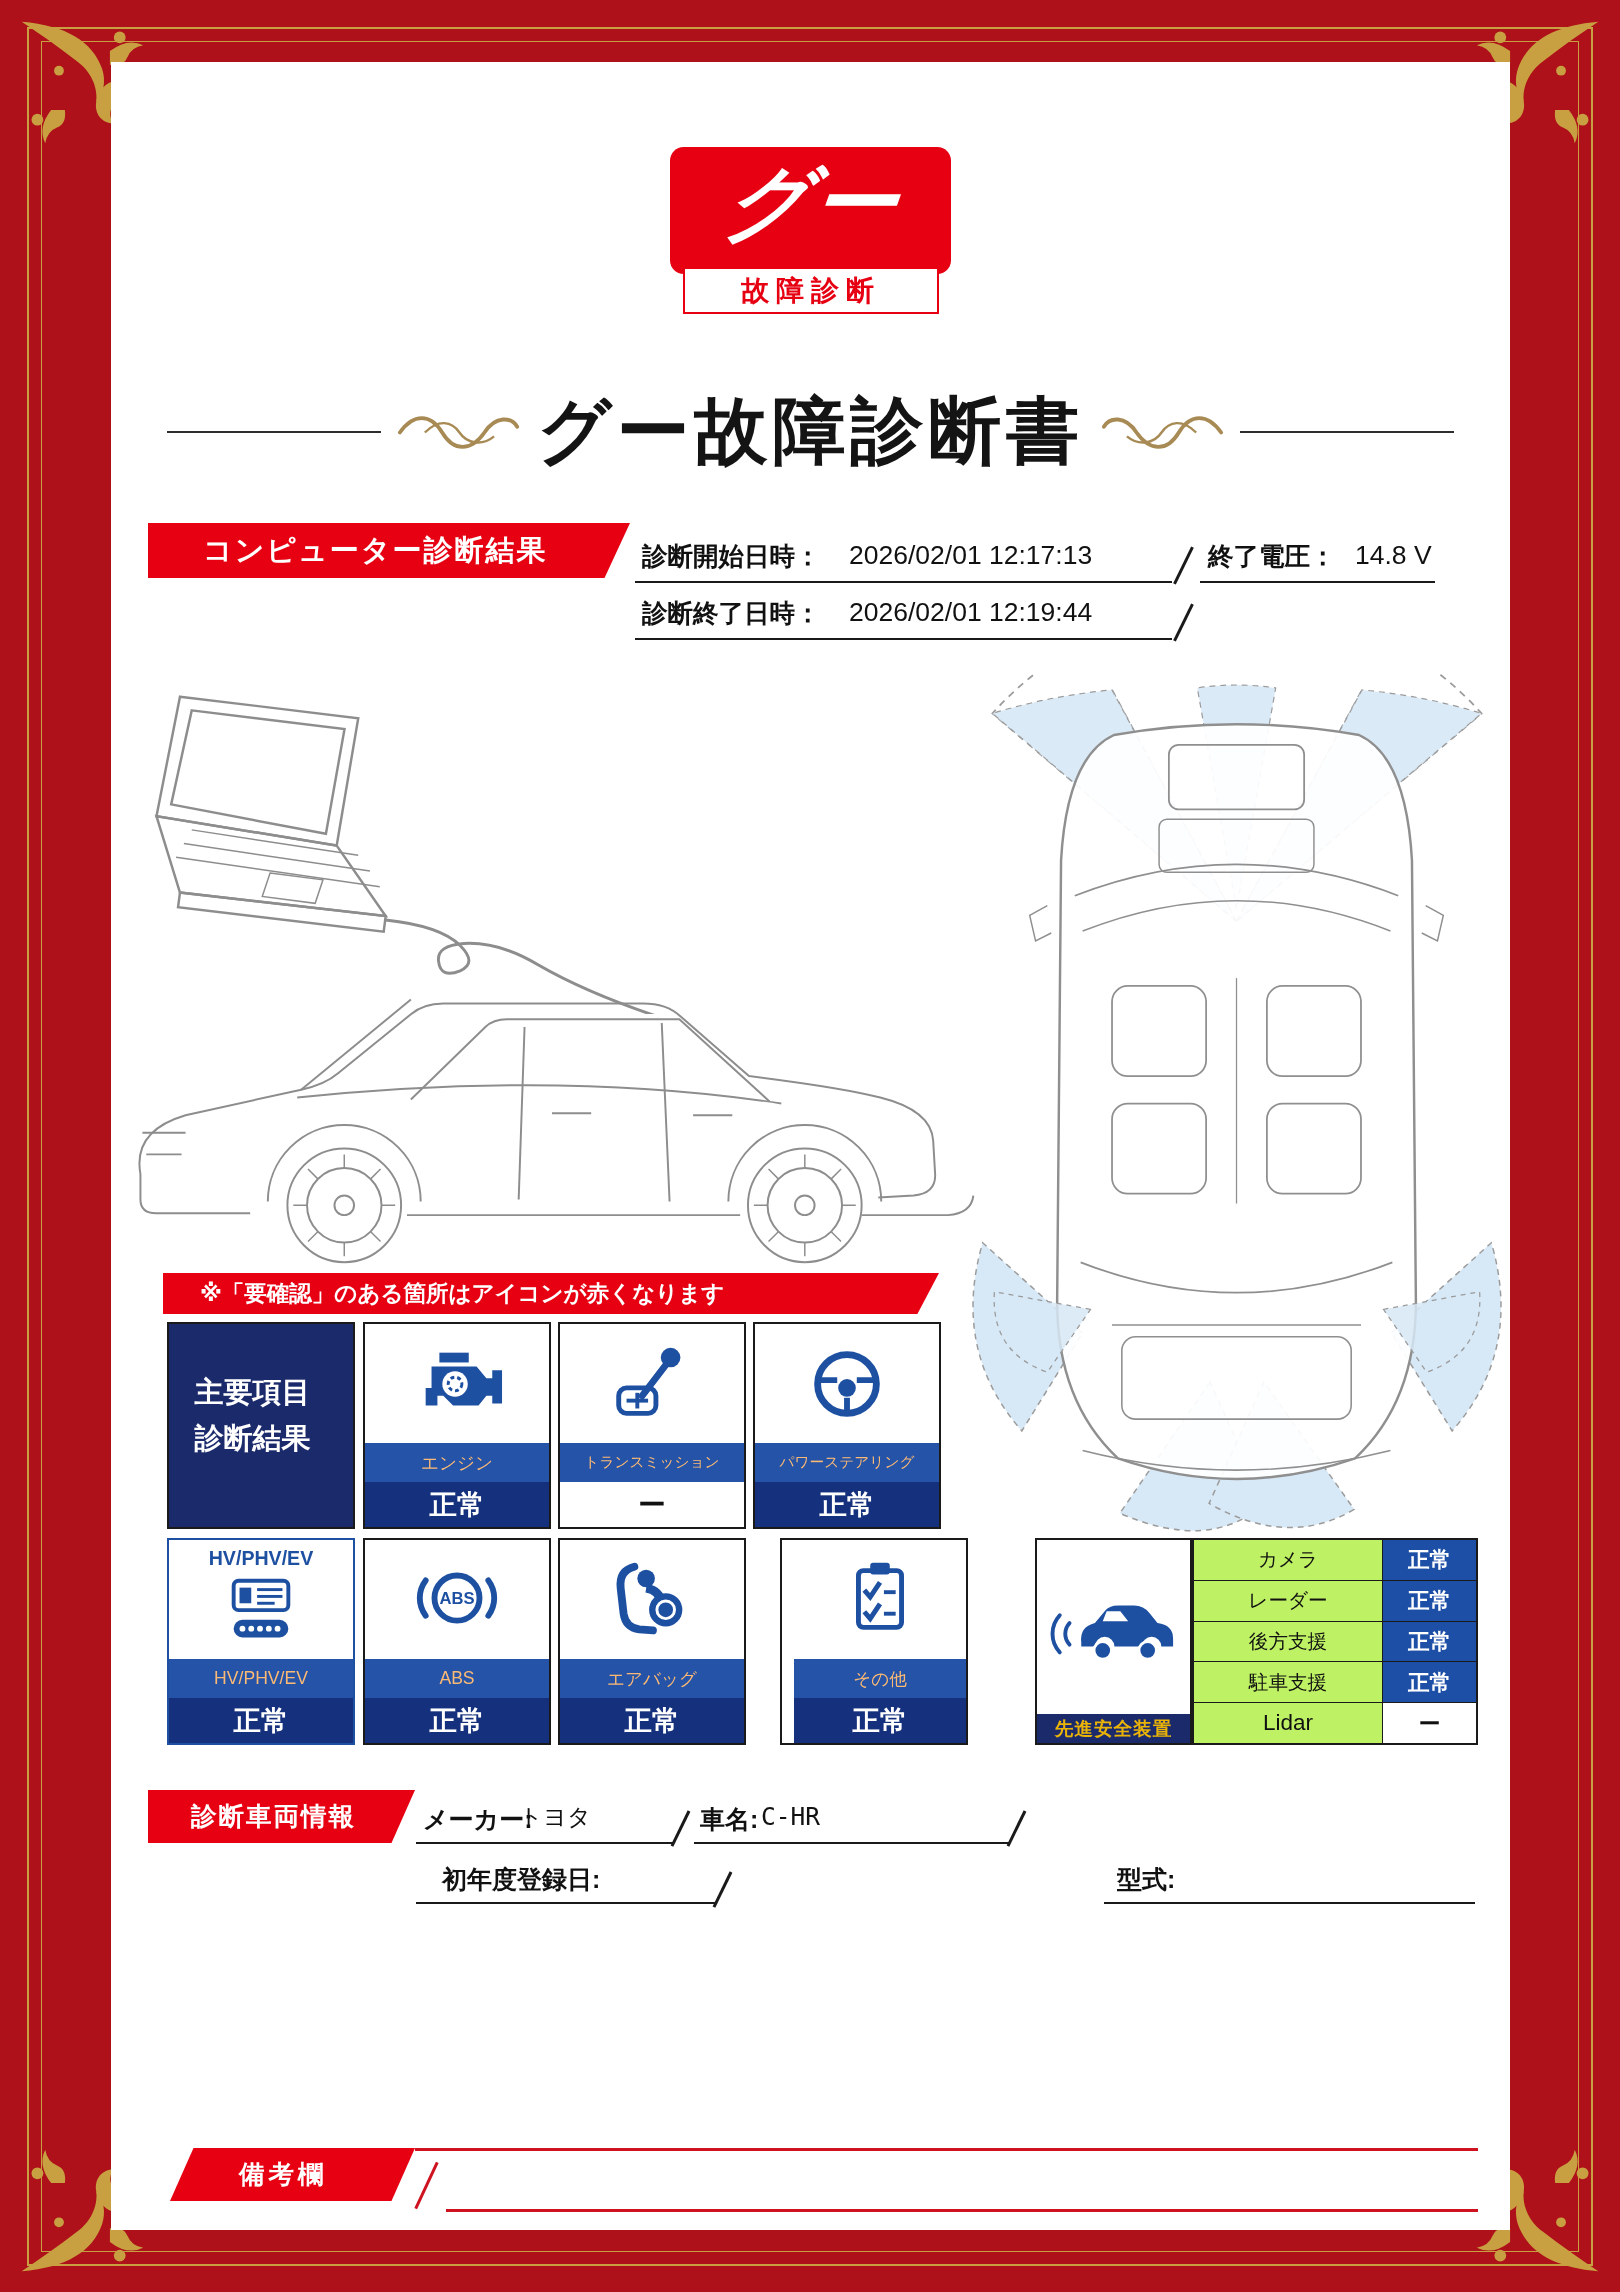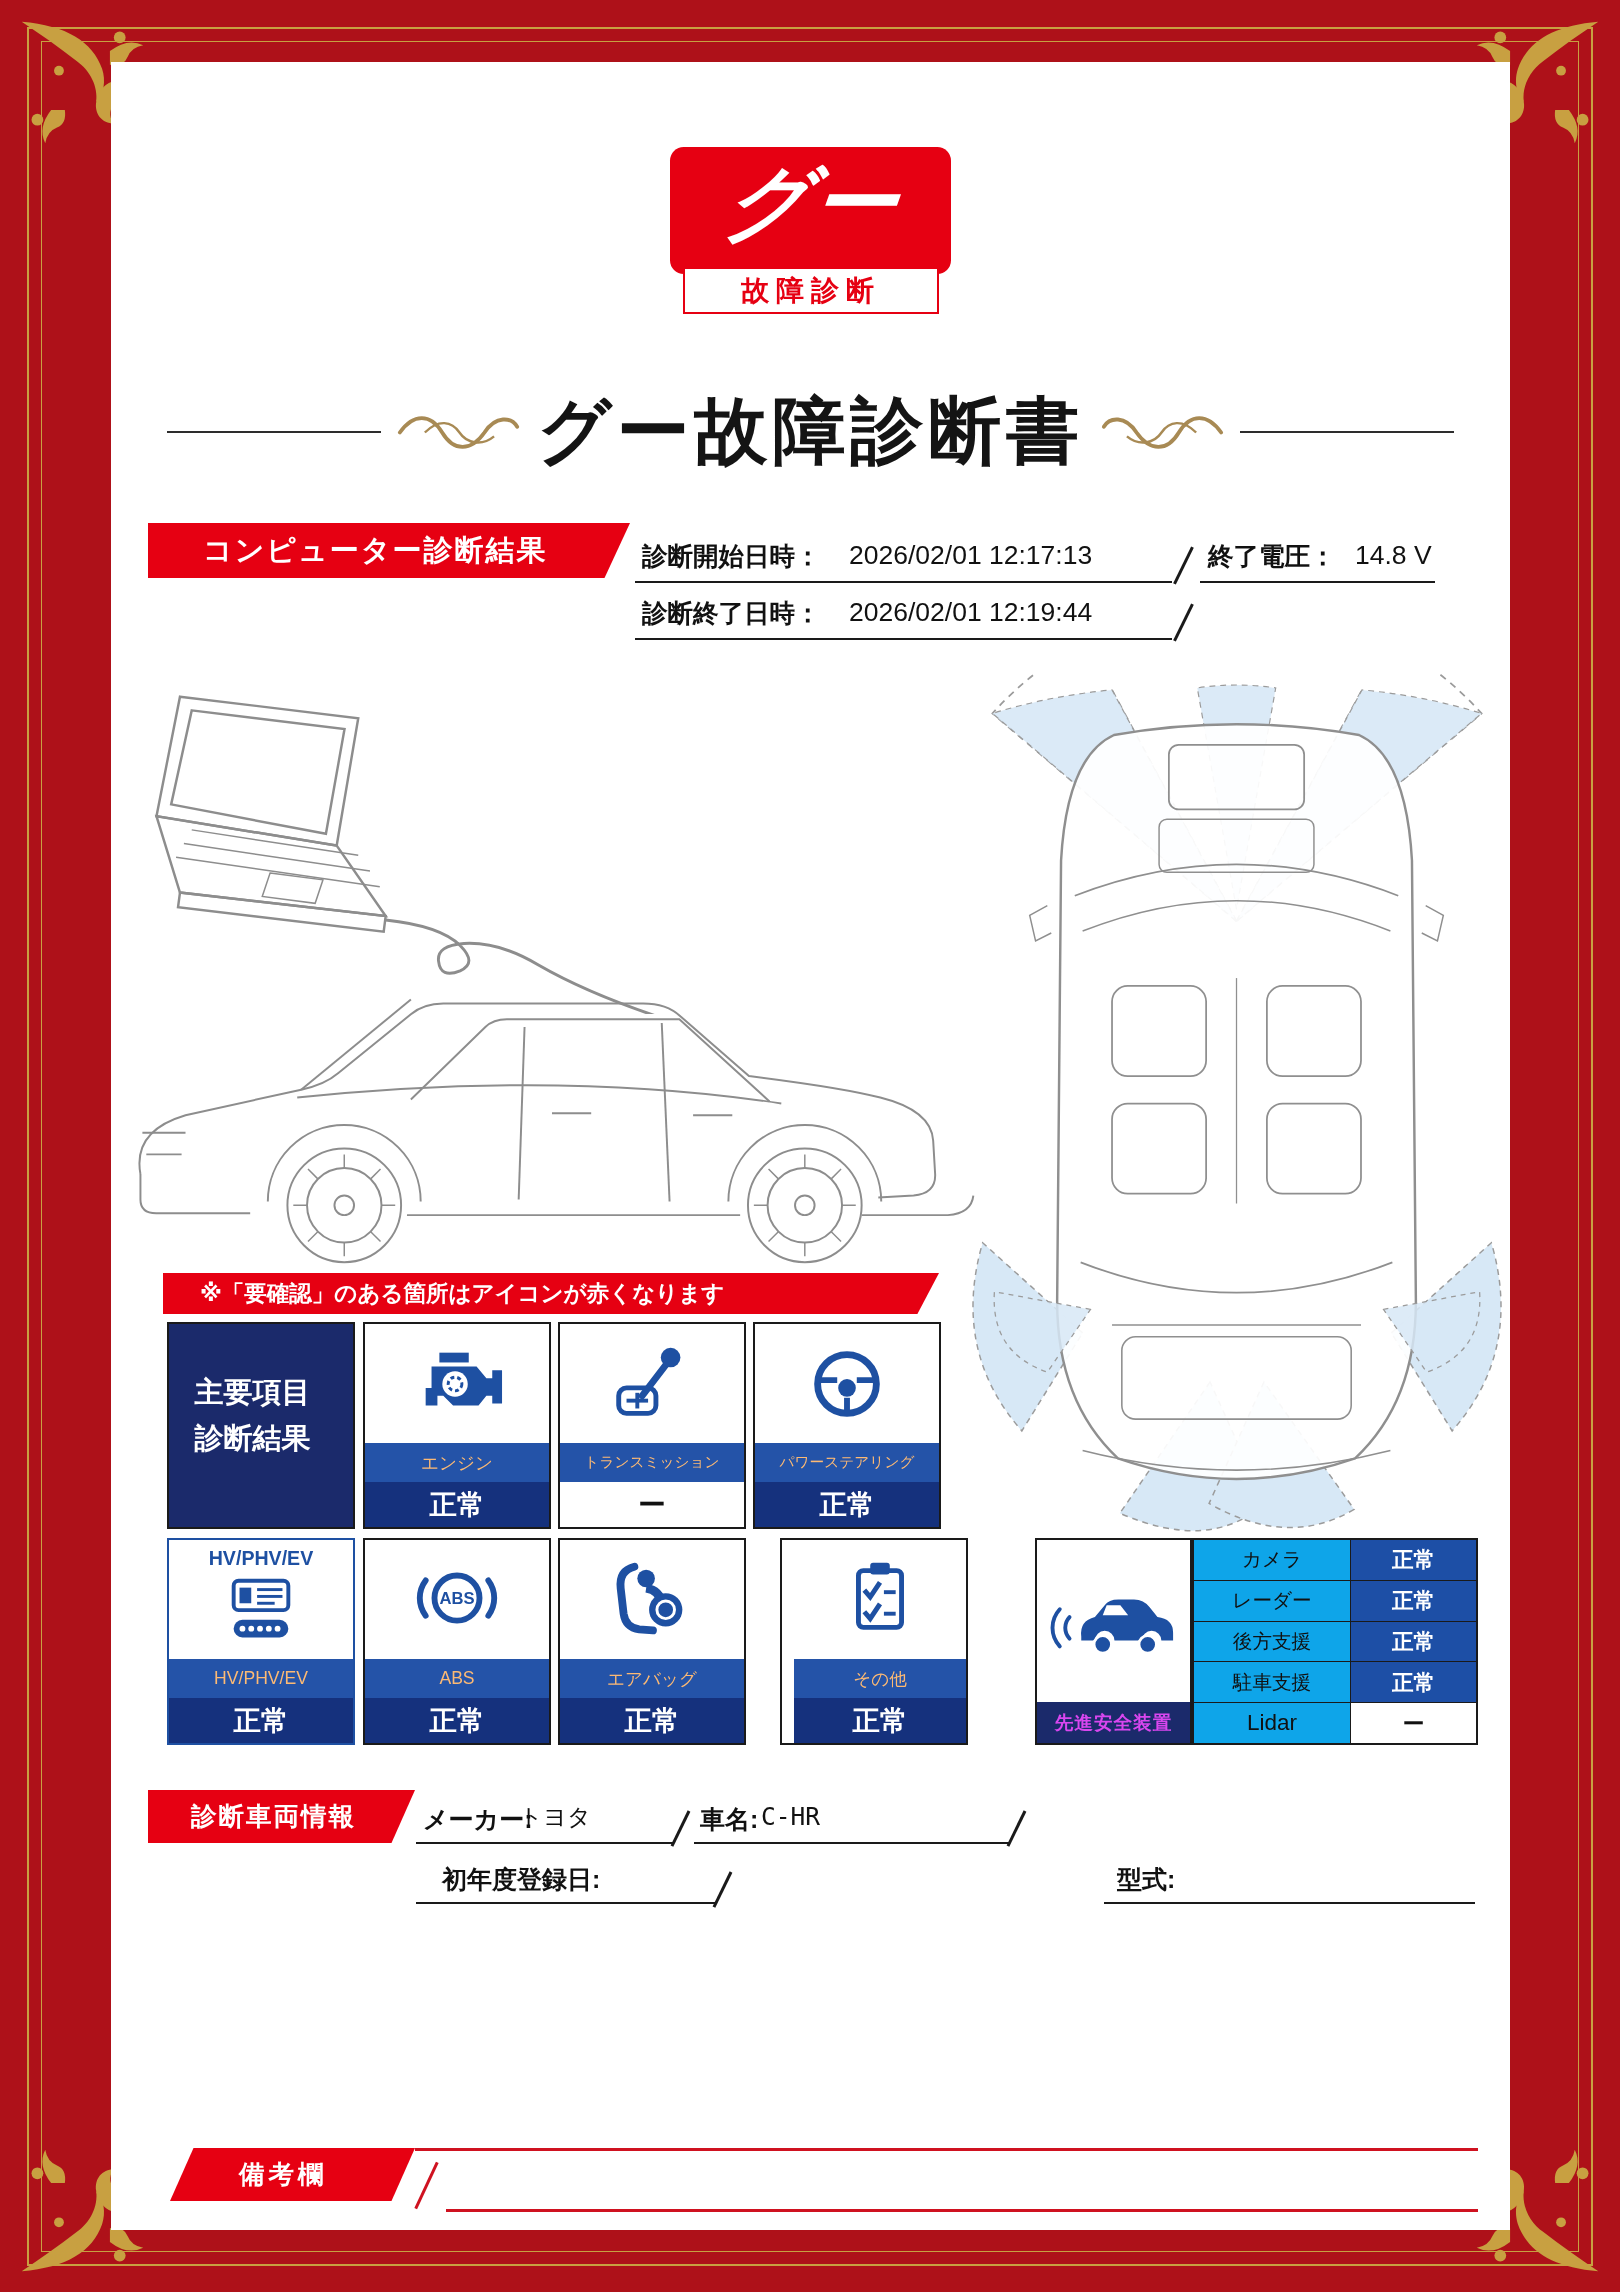--- a/index.html
+++ b/index.html
@@ -97,32 +97,32 @@
   .hv-box { border:2.9px solid #1e50a2; }
   .hv-top { color:#1e50a2; font-weight:bold; font-size:19.6px; text-align:center; padding-top:6.9px; }
 
   
   .safety-left {
     left:1035px; top:1538px; width:157px; height:207px; background:#fff;
     border:2px solid #1a1a1a; display:flex; flex-direction:column; align-items:center;
   }
   .safety-left .caricon { flex:1; display:flex; align-items:center; justify-content:center; }
   .safety-label {
-    width:100%; height:41px; background:#1b2a6b; color:#d946ef; font-size:18.6px; font-weight:bold;
+    width:100%; height:29px; background:#1b2a6b; color:#eab308; font-size:18.6px; font-weight:bold;
     display:flex; align-items:center; justify-content:center; letter-spacing:1px;
   }
   .safety-rows {
     left:1192px; top:1538px; width:286px; height:207px; border:2px solid #1a1a1a;
     display:flex; flex-direction:column; background:#fff;
   }
   .srow { flex:1; display:flex; border-top:1.5px solid #1a1a1a; }
   .srow:first-child { border-top:none; }
   .sname {
-    width:157px; border-right:1.5px solid #1a1a1a; display:flex; align-items:center;
-    justify-content:center; font-size:19.6px; background:#0ea5e9;
+    width:189px; border-right:1.5px solid #1a1a1a; display:flex; align-items:center;
+    justify-content:center; font-size:19.6px; background:#bef264;
   }
   .sname.latin { font-size:22.5px; }
   .sstat {
     flex:1; display:flex; align-items:center; justify-content:center;
     background:#1d4fa6; color:#fff; font-size:21.6px; font-weight:bold;
   }
   .sstat.empty { background:#fff; color:#111; }
 
   .vlabel { font-size:25px; font-weight:700; white-space:nowrap; }
   .vvalue { font-size:23.5px; white-space:nowrap; }

